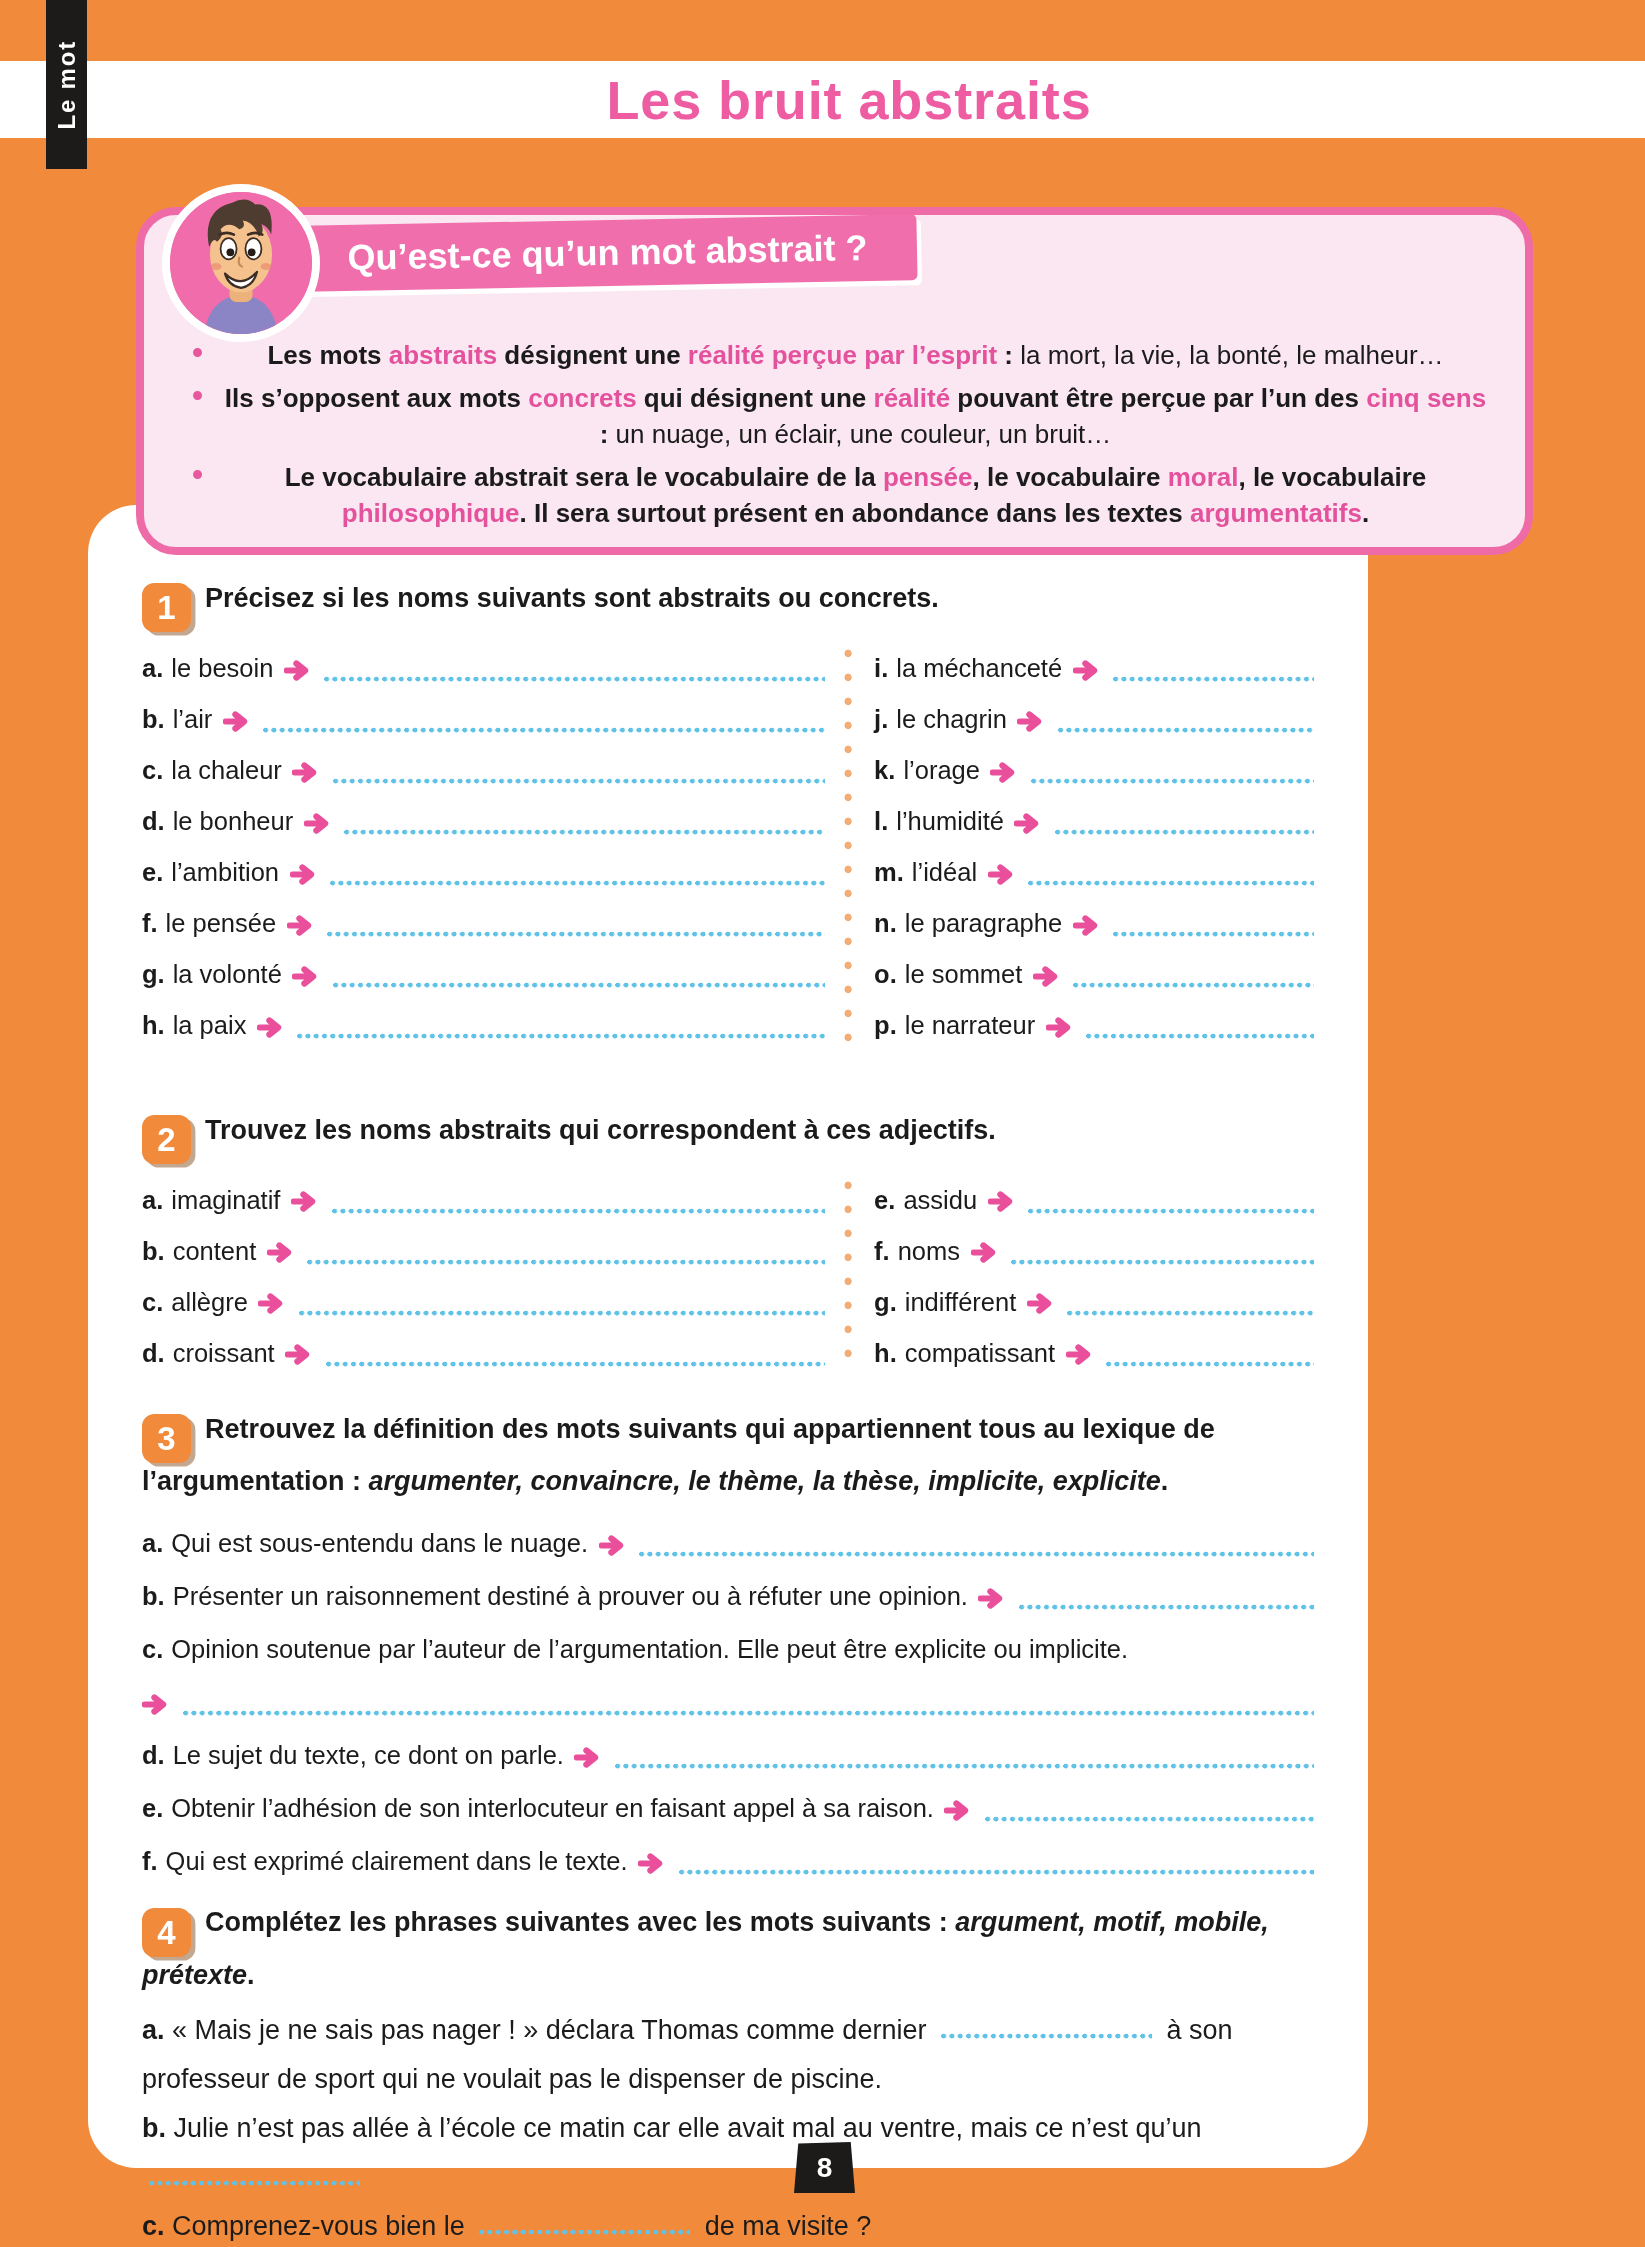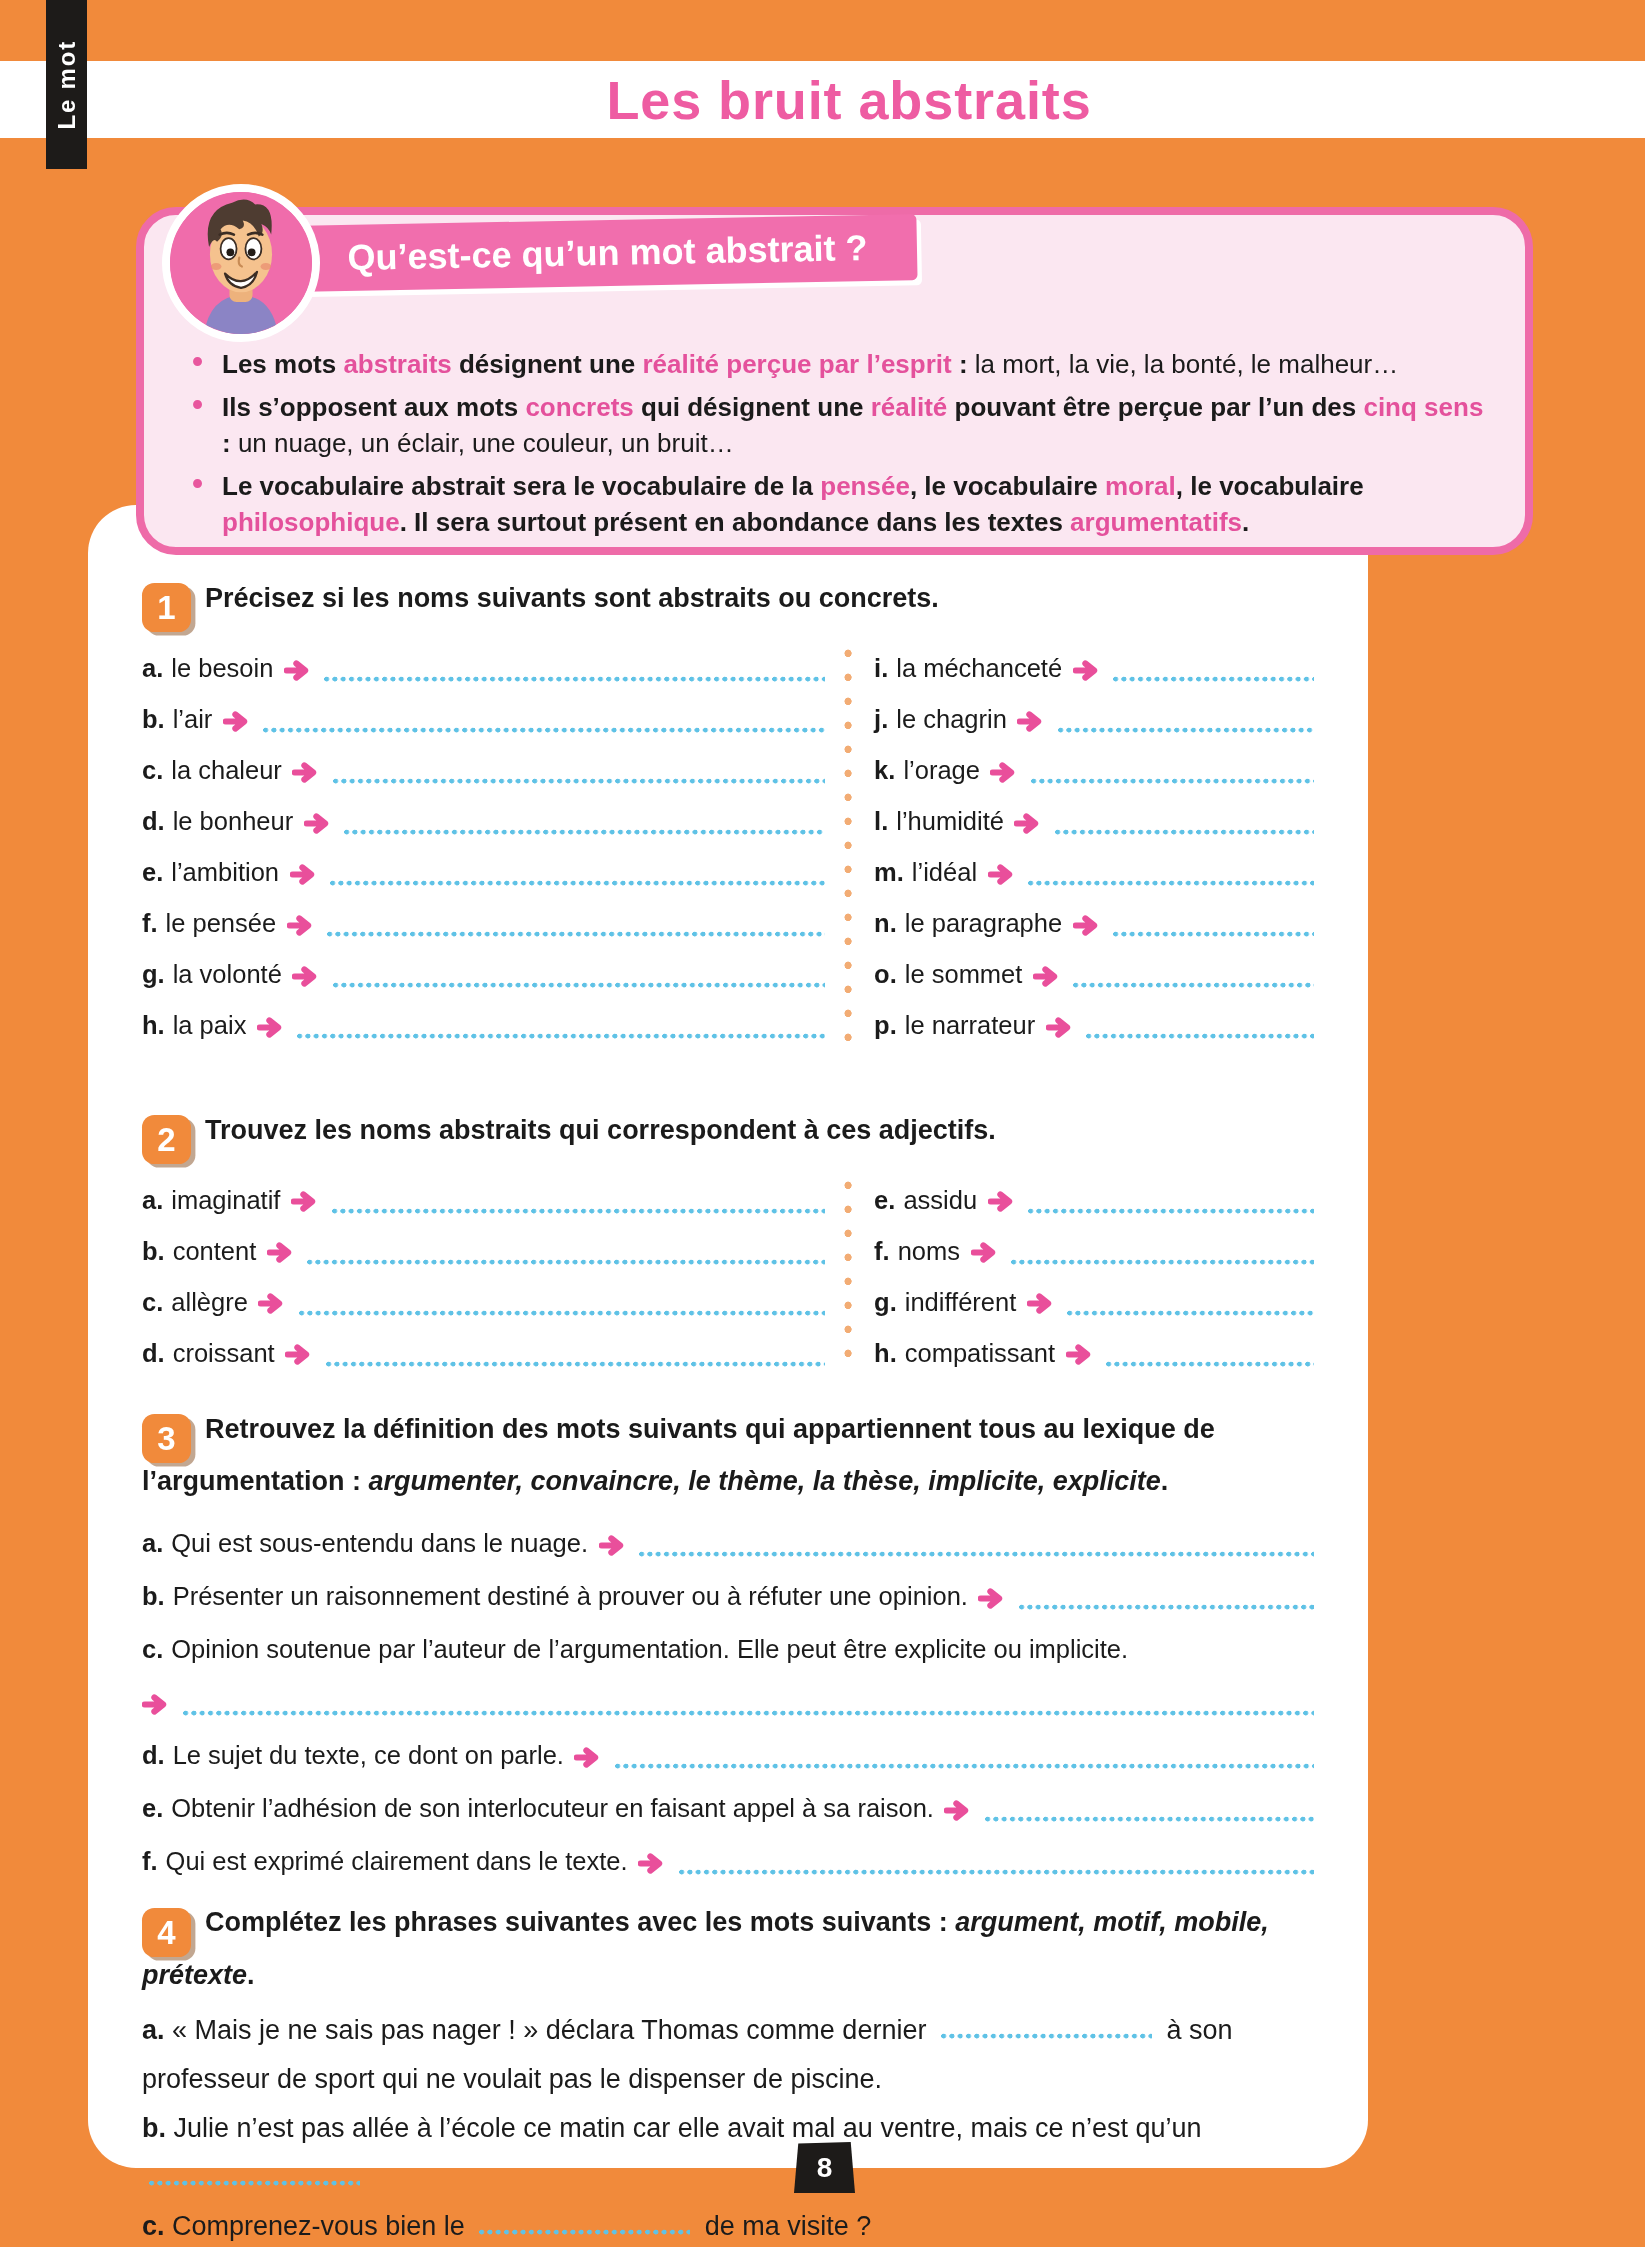--- a/index.html
+++ b/index.html
@@ -40,21 +40,21 @@
     display:flex;align-items:center;justify-content:center;
   }
   .banner span{color:#fff;font-size:36px;font-weight:bold;}
   .avatar{
     position:absolute;left:162px;top:184px;width:158px;height:158px;border-radius:50%;
     background:#F06CAB;border:8px solid #ffffff;box-sizing:border-box;
     overflow:hidden;z-index:5;
   }
   .avatar svg{display:block;width:100%;height:100%;}
   .lesson-content{
-    position:absolute;left:190px;top:346px;width:1299px;z-index:4;
+    position:absolute;left:190px;top:337px;width:1299px;z-index:4;text-align:center;
   }
   .lesson-content ul{list-style:none;margin:0;padding:0;}
   .lesson-content li{
     position:relative;padding-left:32px;margin-bottom:7px;
     font-size:26px;line-height:36px;
   }
   .lesson-content li::before{
     content:"\2022";position:absolute;left:1.8px;top:-1.8px;
     color:#E8569E;font-size:33px;line-height:36px;
   }

